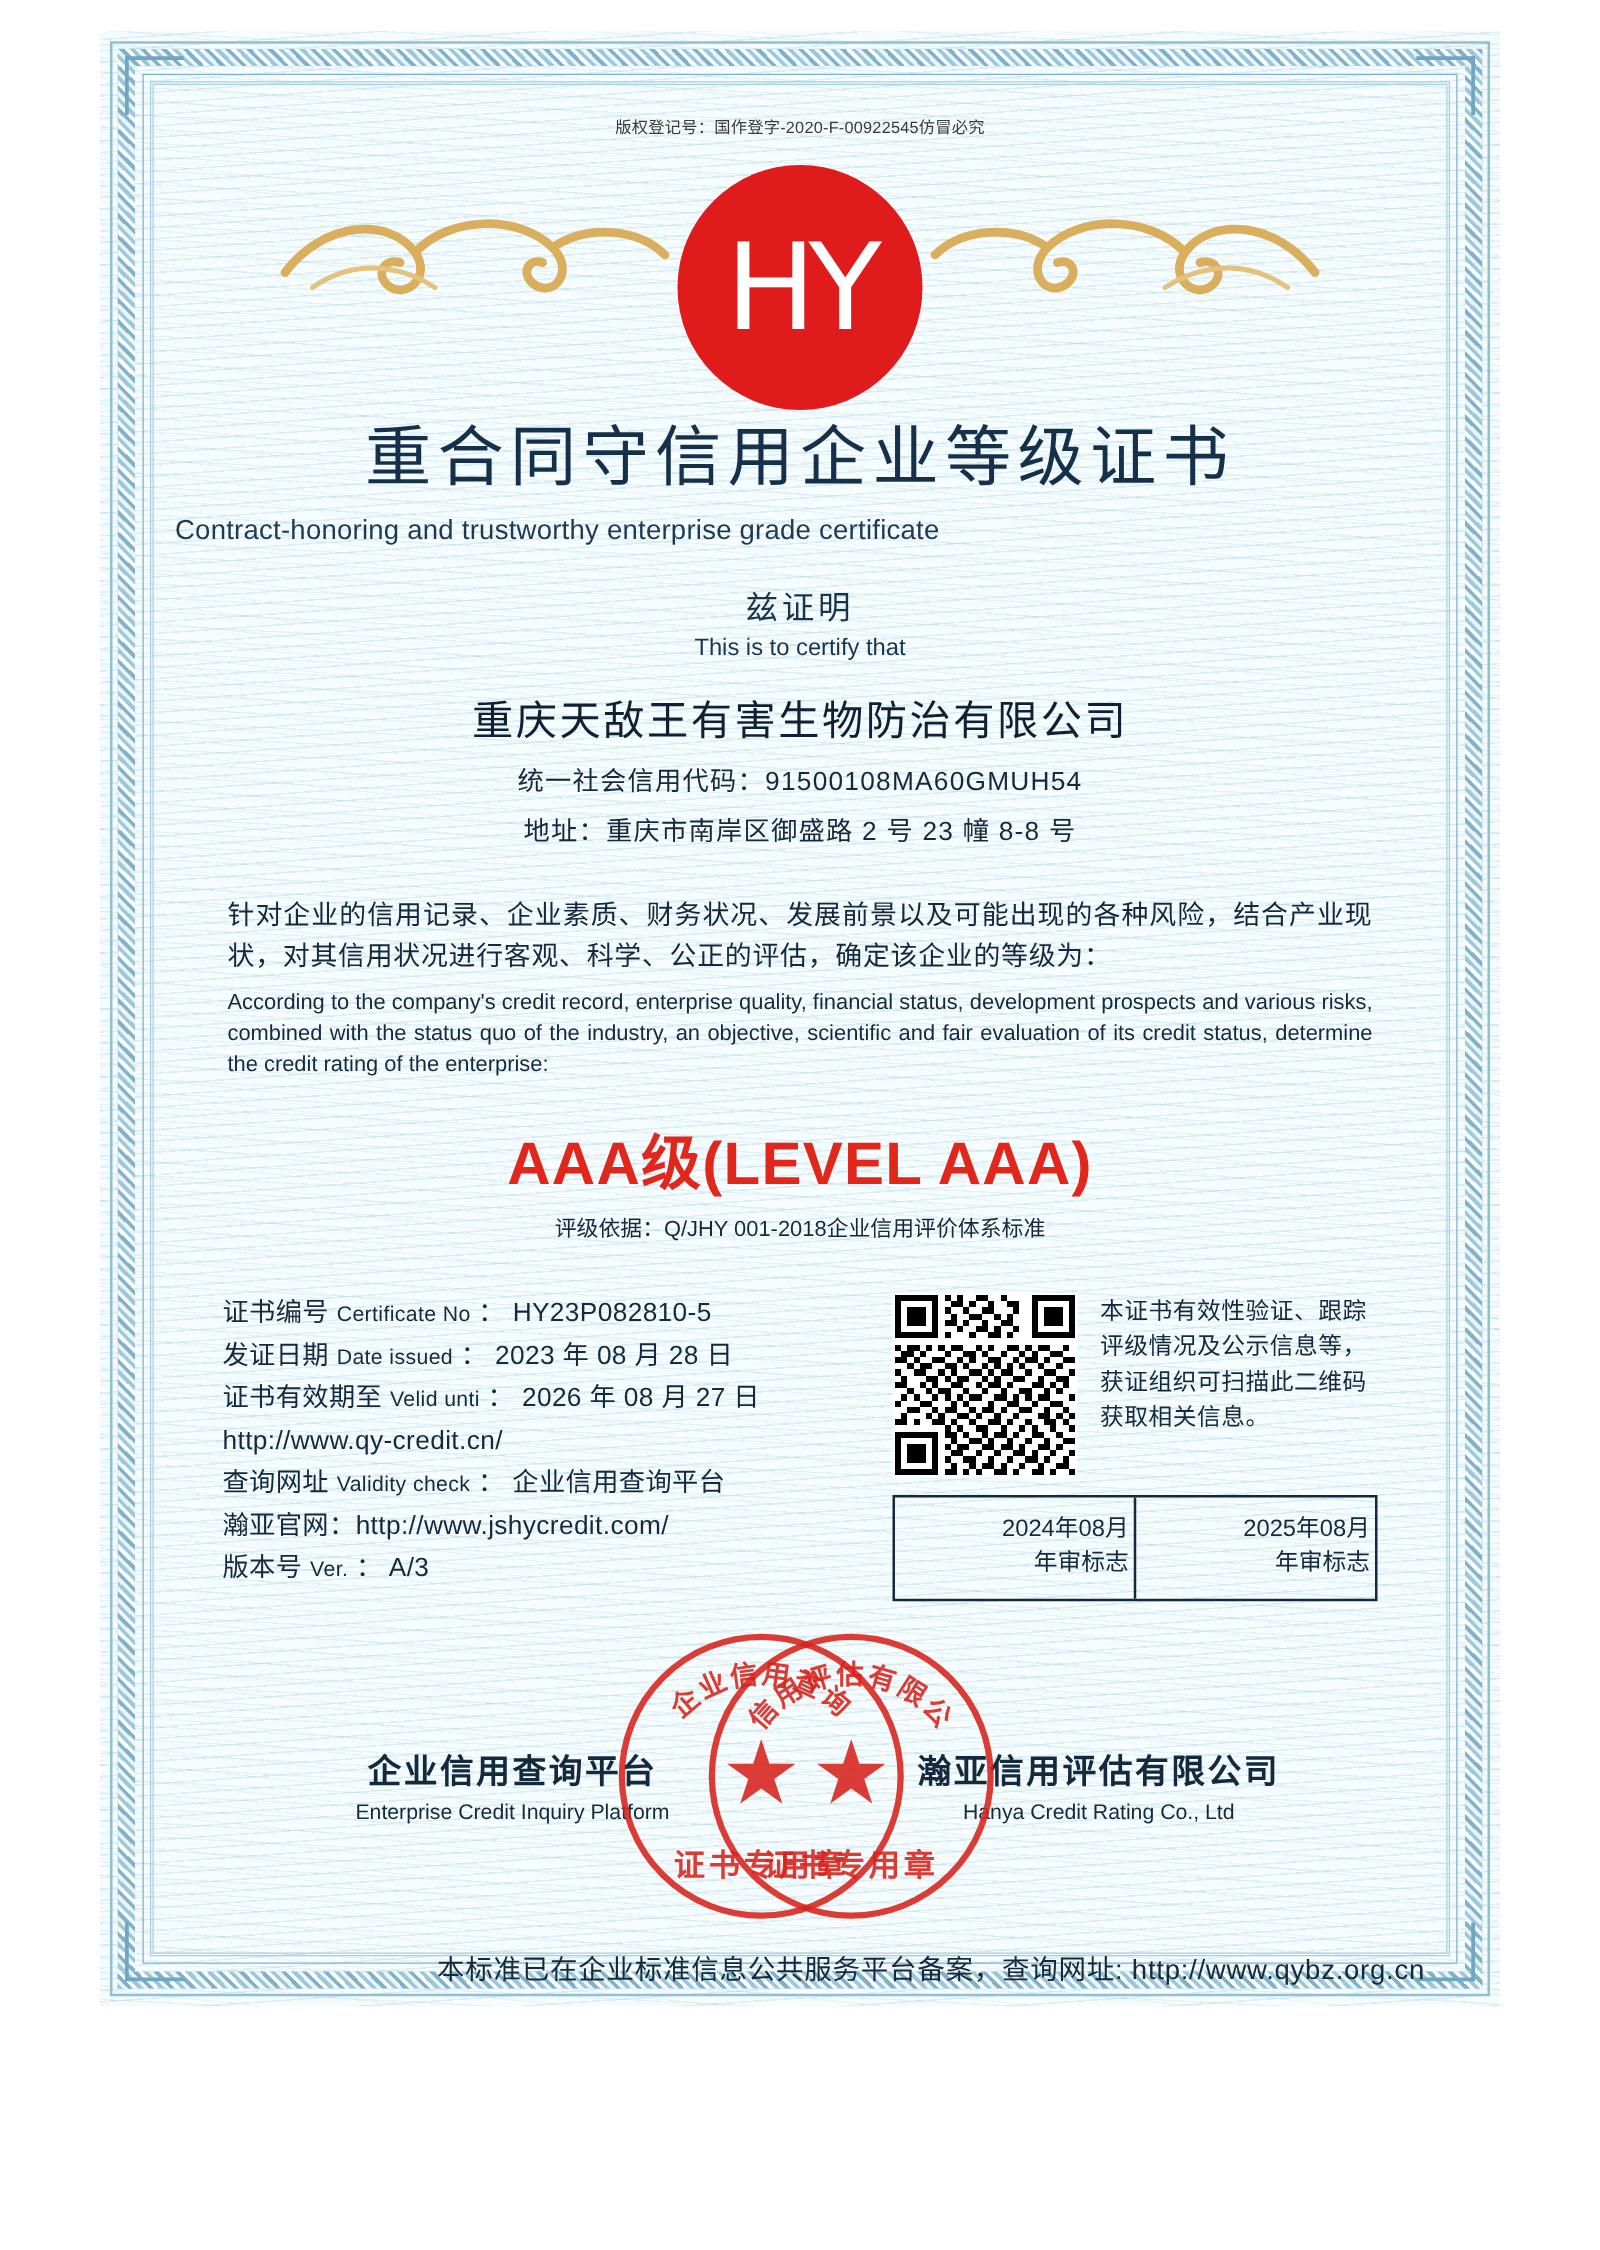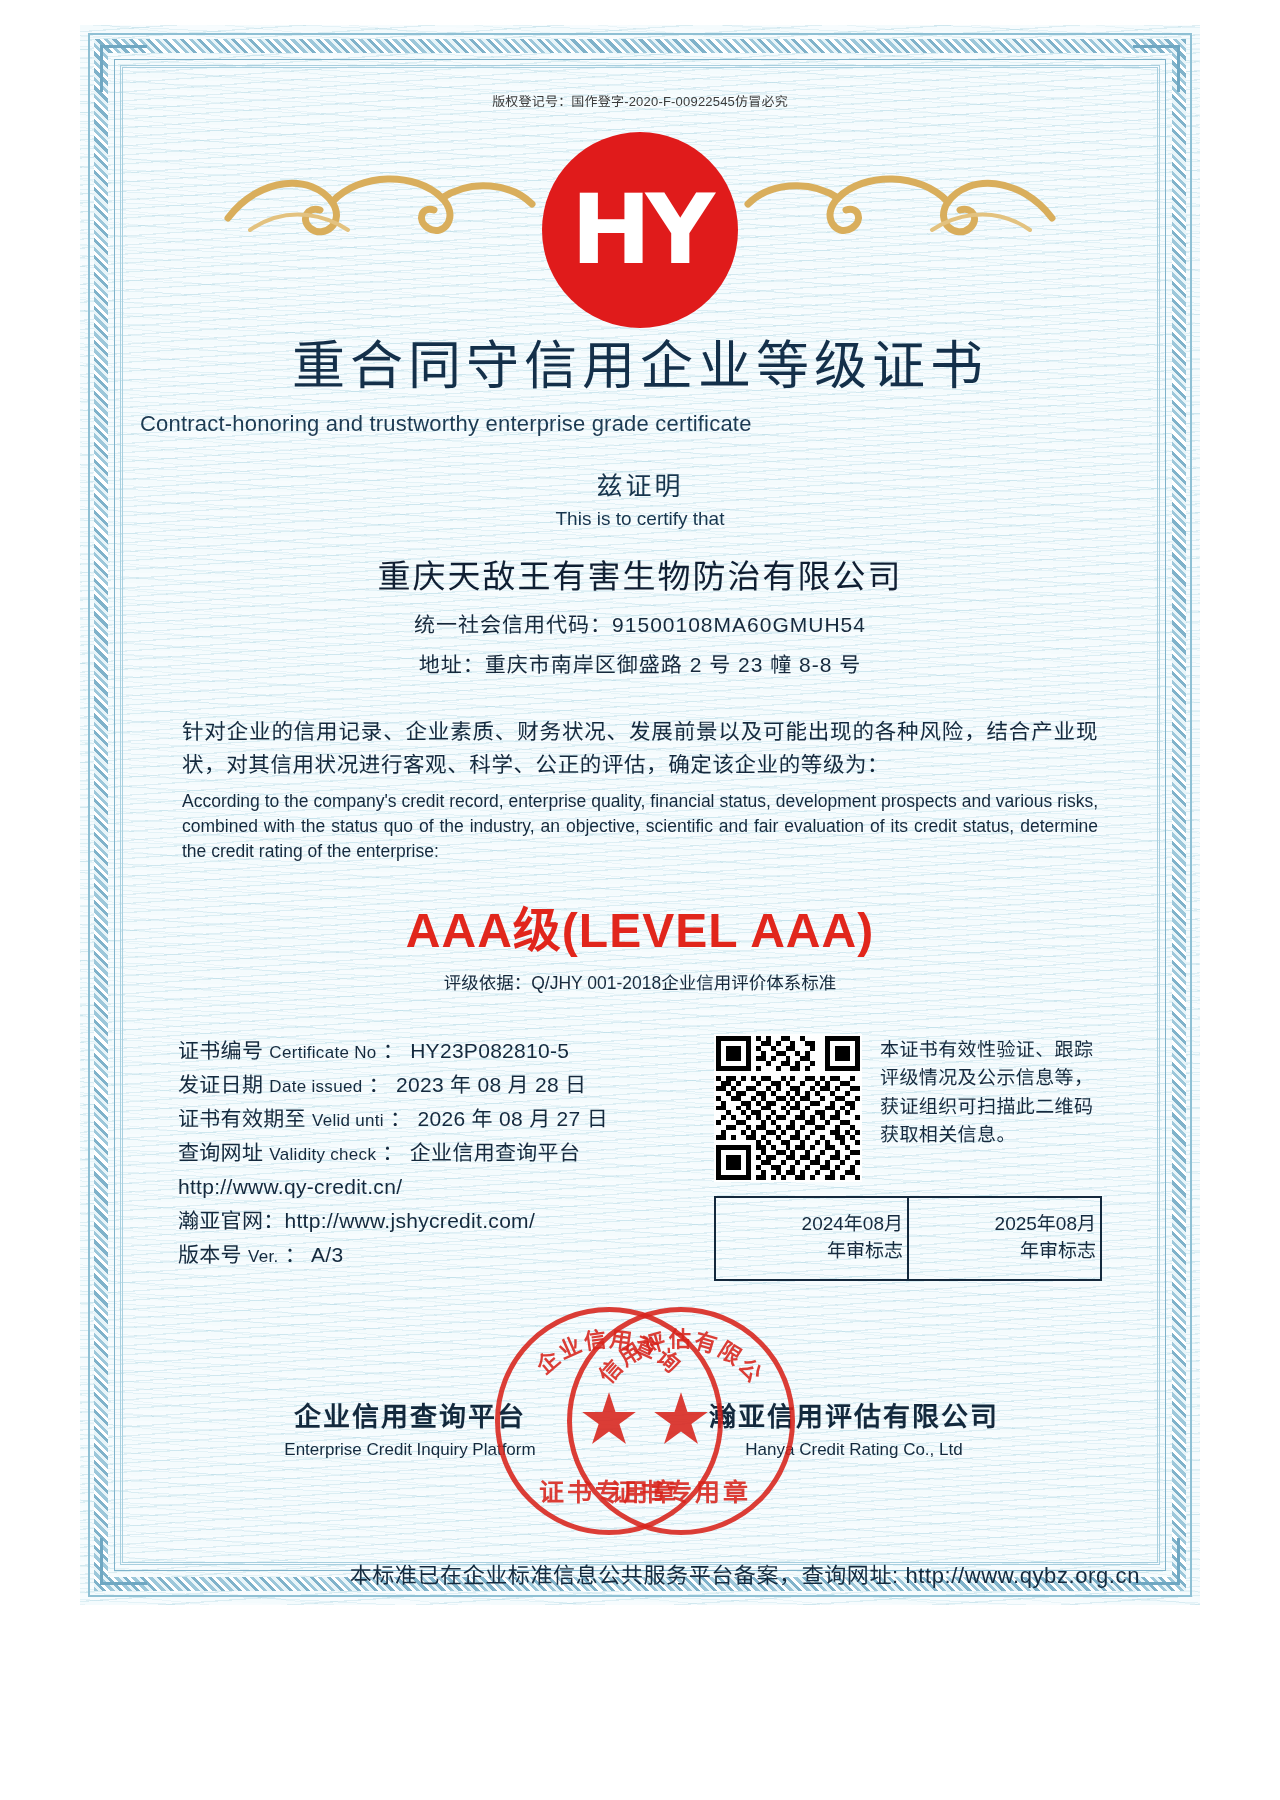--- a/index.html
+++ b/index.html
@@ -130,21 +130,21 @@
     height: 196px;
     border-radius: 50%;
     background: #e01b1b;
     display: flex;
     align-items: center;
     justify-content: center;
     overflow: hidden;
   }
   .logo .hy {
     color: #ffffff;
-    font-weight: bold;
+    font-weight: normal;
     font-size: 96px;
     letter-spacing: -6px;
     font-family: "DejaVu Sans", sans-serif;
     line-height: 1;
     position: relative;
   }
 
   
   .title-cn {
     text-align: center;
@@ -309,21 +309,21 @@
     color: #13293d;
     font-weight: bold;
     letter-spacing: 2px;
   }
   .org .en {
     font-size: 17px;
     color: #13293d;
     margin-top: 6px;
   }
   .org.left { left: 60px; width: 420px; }
-  .org.right { right: 76px; width: 420px; }
+  .org.right { right: 51px; width: 420px; }
 
   .seal {
     position: absolute;
     width: 218px;
     height: 218px;
     border-radius: 50%;
     border: 5px solid #d8231b;
     top: 0;
     opacity: 0.88;
   }
@@ -440,27 +440,27 @@
           <span class="lbl-en">Date issued</span>
           <span>：</span>
           <span>2023 年 08 月 28 日</span>
         </div>
         <div>
           <span>证书有效期至</span>
           <span class="lbl-en">Velid unti</span>
           <span>：</span>
           <span>2026 年 08 月 27 日</span>
         </div>
+        <div>http://www.qy-credit.cn/</div>
         <div>
           <span>查询网址</span>
           <span class="lbl-en">Validity check</span>
           <span>：</span>
           <span>企业信用查询平台</span>
         </div>
-        <div>http://www.qy-credit.cn/</div>
         <div>
           <span>瀚亚官网：</span><span>http://www.jshycredit.com/</span>
         </div>
         <div>
           <span>版本号</span>
           <span class="lbl-en">Ver.</span>
           <span>：</span>
           <span>A/3</span>
         </div>
       </div>

